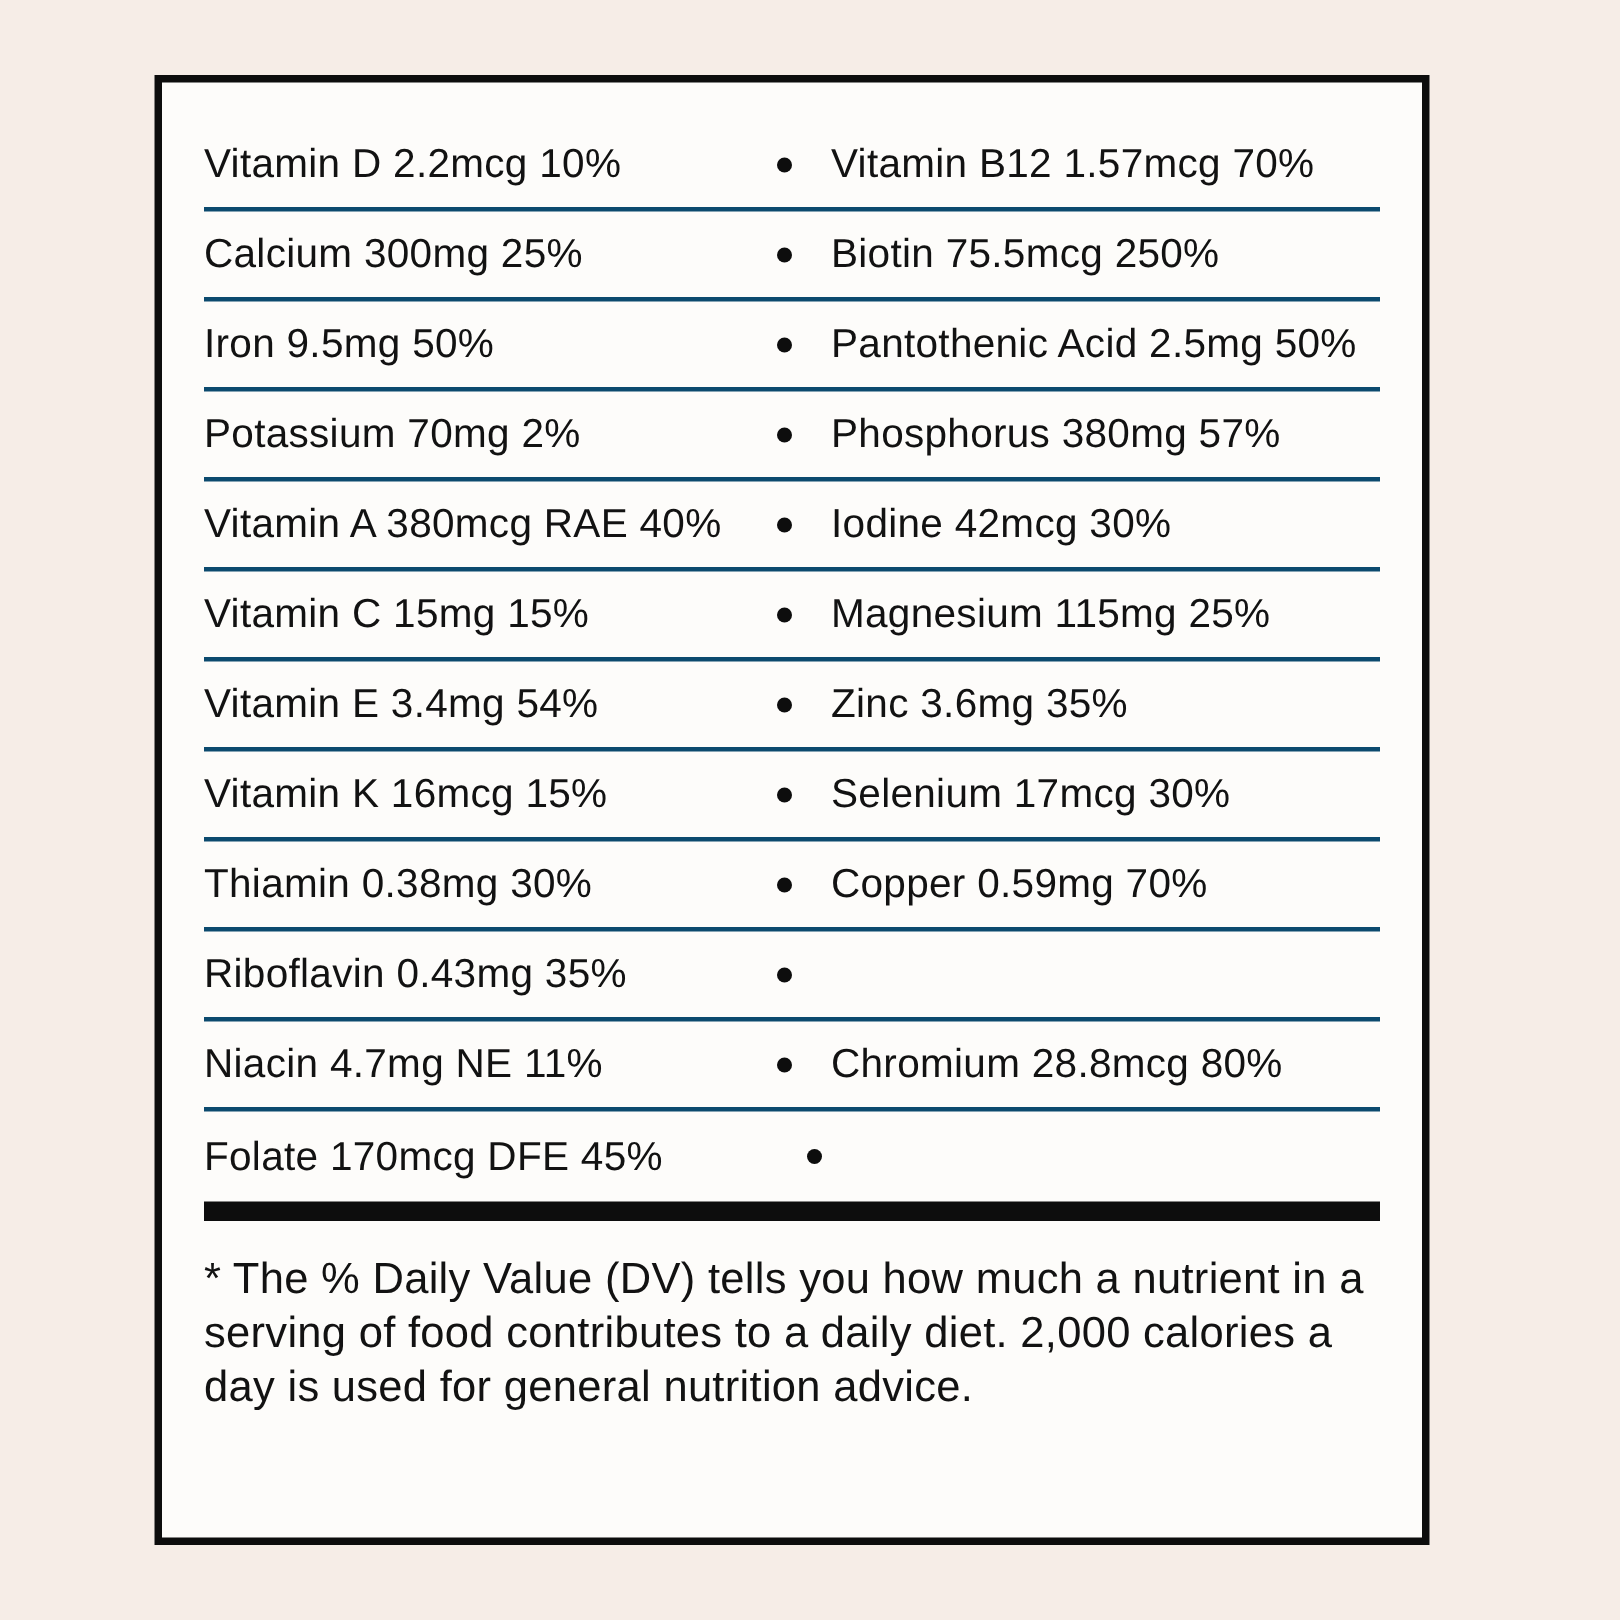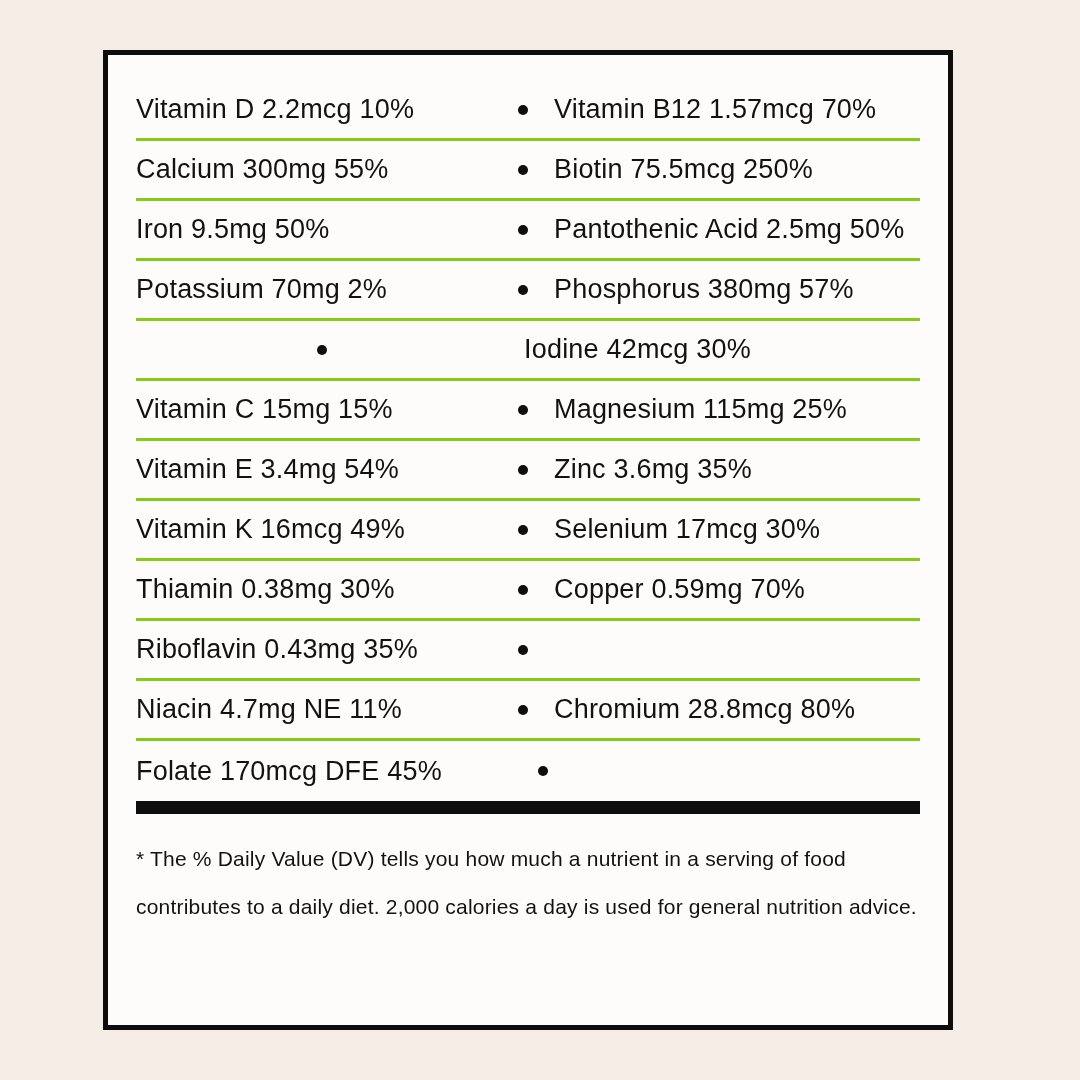--- a/index.html
+++ b/index.html
@@ -27,21 +27,21 @@
   }
   .label-content{
     padding:26px 28px 0 28px;
     height:100%;
   }
   .nutrient-row{
     display:grid;
     grid-template-columns:372px 30px 1fr;
     align-items:center;
     height:60px;
-    border-bottom:3px solid #84cc16;
+    border-bottom:3px solid #0c4a6e;
   }
   .nutrient-row:last-child{
     border-bottom:none;
     gap:20px;
   }
   .nutrient-cell{
     font-size:27px;
     letter-spacing:0.2px;
     white-space:nowrap;
   }
@@ -59,42 +59,42 @@
     border-radius:50%;
     background:#0d0d0d;
   }
   .thick-divider{
     height:13px;
     background:#0d0d0d;
     margin-top:0px;
   }
   .footnote{
     margin-top:21px;
-    font-size:21px;
-    line-height:48px;
+    font-size:29px;
+    line-height:36px;
     letter-spacing:0.2px;
     width:784px;
   }
 </style>
 </head>
 <body>
 
 <div class="label-panel">
   <div class="label-content">
     <div id="rows-container">
   <div class="nutrient-row">
     <div class="nutrient-cell left">Vitamin D 2.2mcg 10%</div>
     <div class="bullet-cell">
       <span class="bullet-dot"></span>
     </div>
     <div class="nutrient-cell right">Vitamin B12 1.57mcg 70%</div>
   </div>
 
   <div class="nutrient-row">
-    <div class="nutrient-cell left">Calcium 300mg 55%</div>
+    <div class="nutrient-cell left">Calcium 300mg 25%</div>
     <div class="bullet-cell">
       <span class="bullet-dot"></span>
     </div>
     <div class="nutrient-cell right">Biotin 75.5mcg 250%</div>
   </div>
 
   <div class="nutrient-row">
     <div class="nutrient-cell left">Iron 9.5mg 50%</div>
     <div class="bullet-cell">
       <span class="bullet-dot"></span>
@@ -104,20 +104,21 @@
 
   <div class="nutrient-row">
     <div class="nutrient-cell left">Potassium 70mg 2%</div>
     <div class="bullet-cell">
       <span class="bullet-dot"></span>
     </div>
     <div class="nutrient-cell right">Phosphorus 380mg 57%</div>
   </div>
 
   <div class="nutrient-row">
+    <div class="nutrient-cell left">Vitamin A 380mcg RAE 40%</div>
     <div class="bullet-cell">
       <span class="bullet-dot"></span>
     </div>
     <div class="nutrient-cell right">Iodine 42mcg 30%</div>
   </div>
 
   <div class="nutrient-row">
     <div class="nutrient-cell left">Vitamin C 15mg 15%</div>
     <div class="bullet-cell">
       <span class="bullet-dot"></span>
@@ -127,21 +128,21 @@
 
   <div class="nutrient-row">
     <div class="nutrient-cell left">Vitamin E 3.4mg 54%</div>
     <div class="bullet-cell">
       <span class="bullet-dot"></span>
     </div>
     <div class="nutrient-cell right">Zinc 3.6mg 35%</div>
   </div>
 
   <div class="nutrient-row">
-    <div class="nutrient-cell left">Vitamin K 16mcg 49%</div>
+    <div class="nutrient-cell left">Vitamin K 16mcg 15%</div>
     <div class="bullet-cell">
       <span class="bullet-dot"></span>
     </div>
     <div class="nutrient-cell right">Selenium 17mcg 30%</div>
   </div>
 
   <div class="nutrient-row">
     <div class="nutrient-cell left">Thiamin 0.38mg 30%</div>
     <div class="bullet-cell">
       <span class="bullet-dot"></span>

